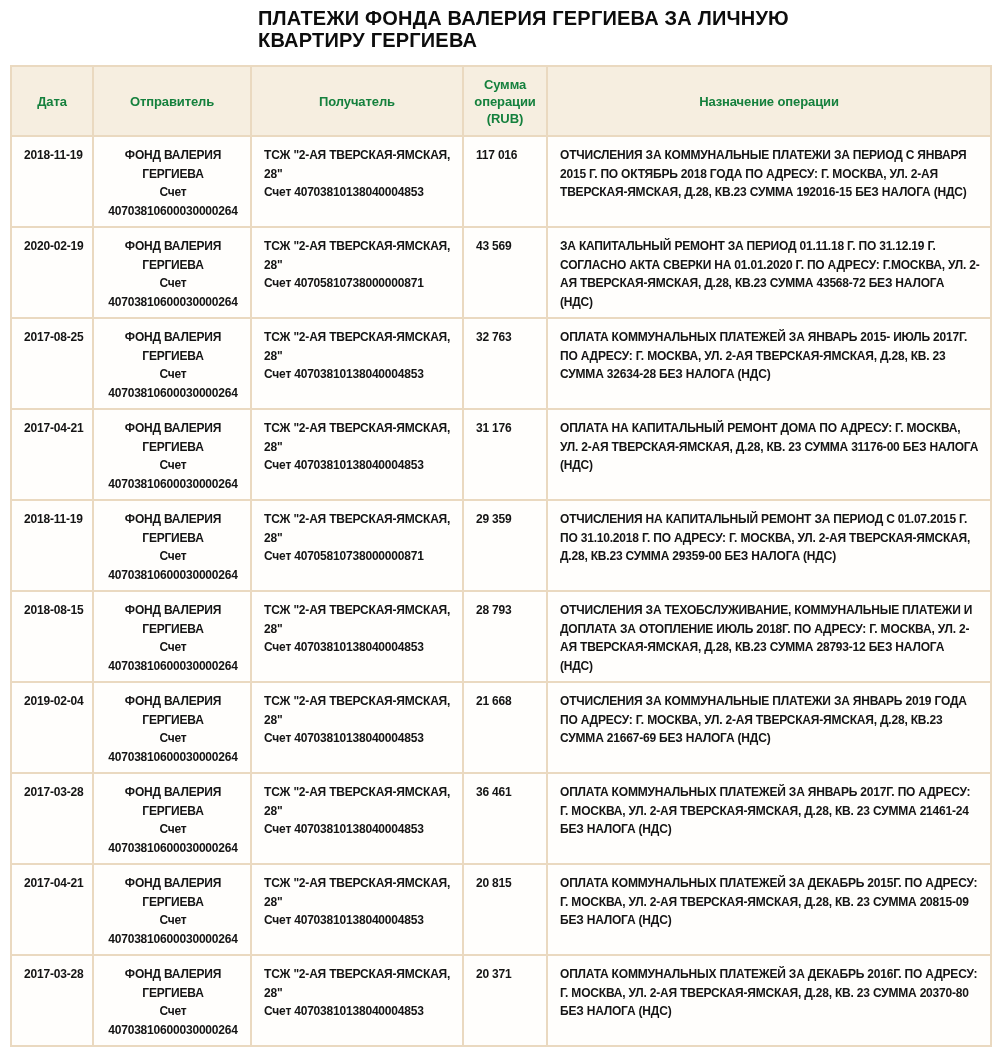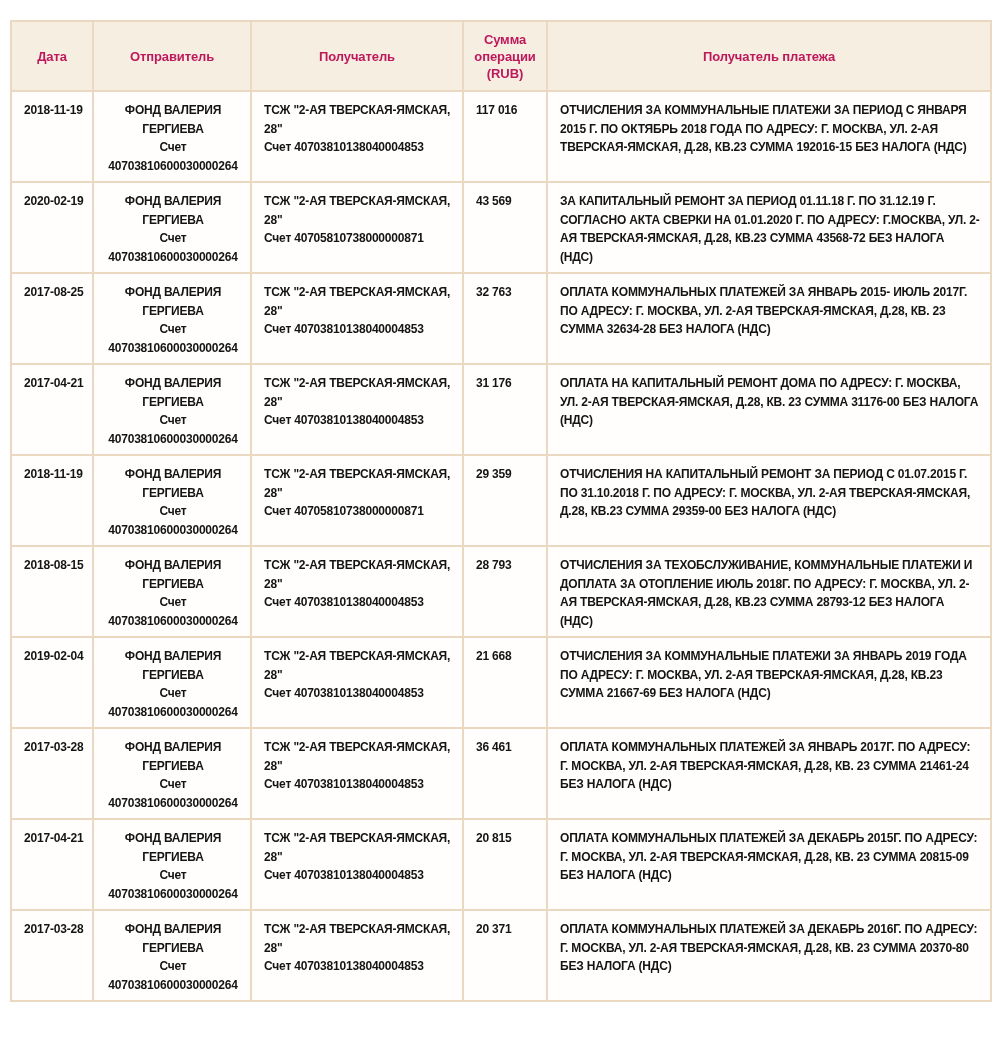--- a/index.html
+++ b/index.html
@@ -42,21 +42,21 @@
   table.payments th {
     background: #f6eee0;
     height: 70px;
     font-size: 13px;
     font-weight: 700;
     letter-spacing: -0.1px;
     text-align: center;
     vertical-align: middle;
     padding: 4px 6px;
     line-height: 17px;
-    color: #be185d;
+    color: #15803d;
   }
   table.payments td {
     background: #fffefc;
     vertical-align: top;
     height: 90px;
     padding: 9px 10px 6px 12px;
     font-size: 12px;
     font-weight: 700;
     letter-spacing: -0.2px;
     line-height: 18.5px;
@@ -73,37 +73,39 @@
   col.c-recipient { width: 212px; }
   col.c-amount { width: 84px; }
   col.c-purpose { width: 444px; }
 </style>
 </head>
 <body>
 
 <div class="page">
 
   <h1 class="title">
+    <span class="title-line">ПЛАТЕЖИ ФОНДА ВАЛЕРИЯ ГЕРГИЕВА ЗА ЛИЧНУЮ</span>
+    <span class="title-line">КВАРТИРУ ГЕРГИЕВА</span>
   </h1>
 
   <table class="payments">
     <colgroup>
       <col class="c-date">
       <col class="c-sender">
       <col class="c-recipient">
       <col class="c-amount">
       <col class="c-purpose">
     </colgroup>
     <thead>
       <tr>
         <th>Дата</th>
         <th>Отправитель</th>
         <th>Получатель</th>
         <th>Сумма операции (RUB)</th>
-        <th>Получатель платежа</th>
+        <th>Назначение операции</th>
       </tr>
     </thead>
     <tbody id="table-body">
   <tr>
     <td class="col-date">2018-11-19</td>
     <td class="col-sender">
       <div>ФОНД ВАЛЕРИЯ ГЕРГИЕВА</div>
       <div>Счет 40703810600030000264</div>
     </td>
     <td class="col-recipient">

